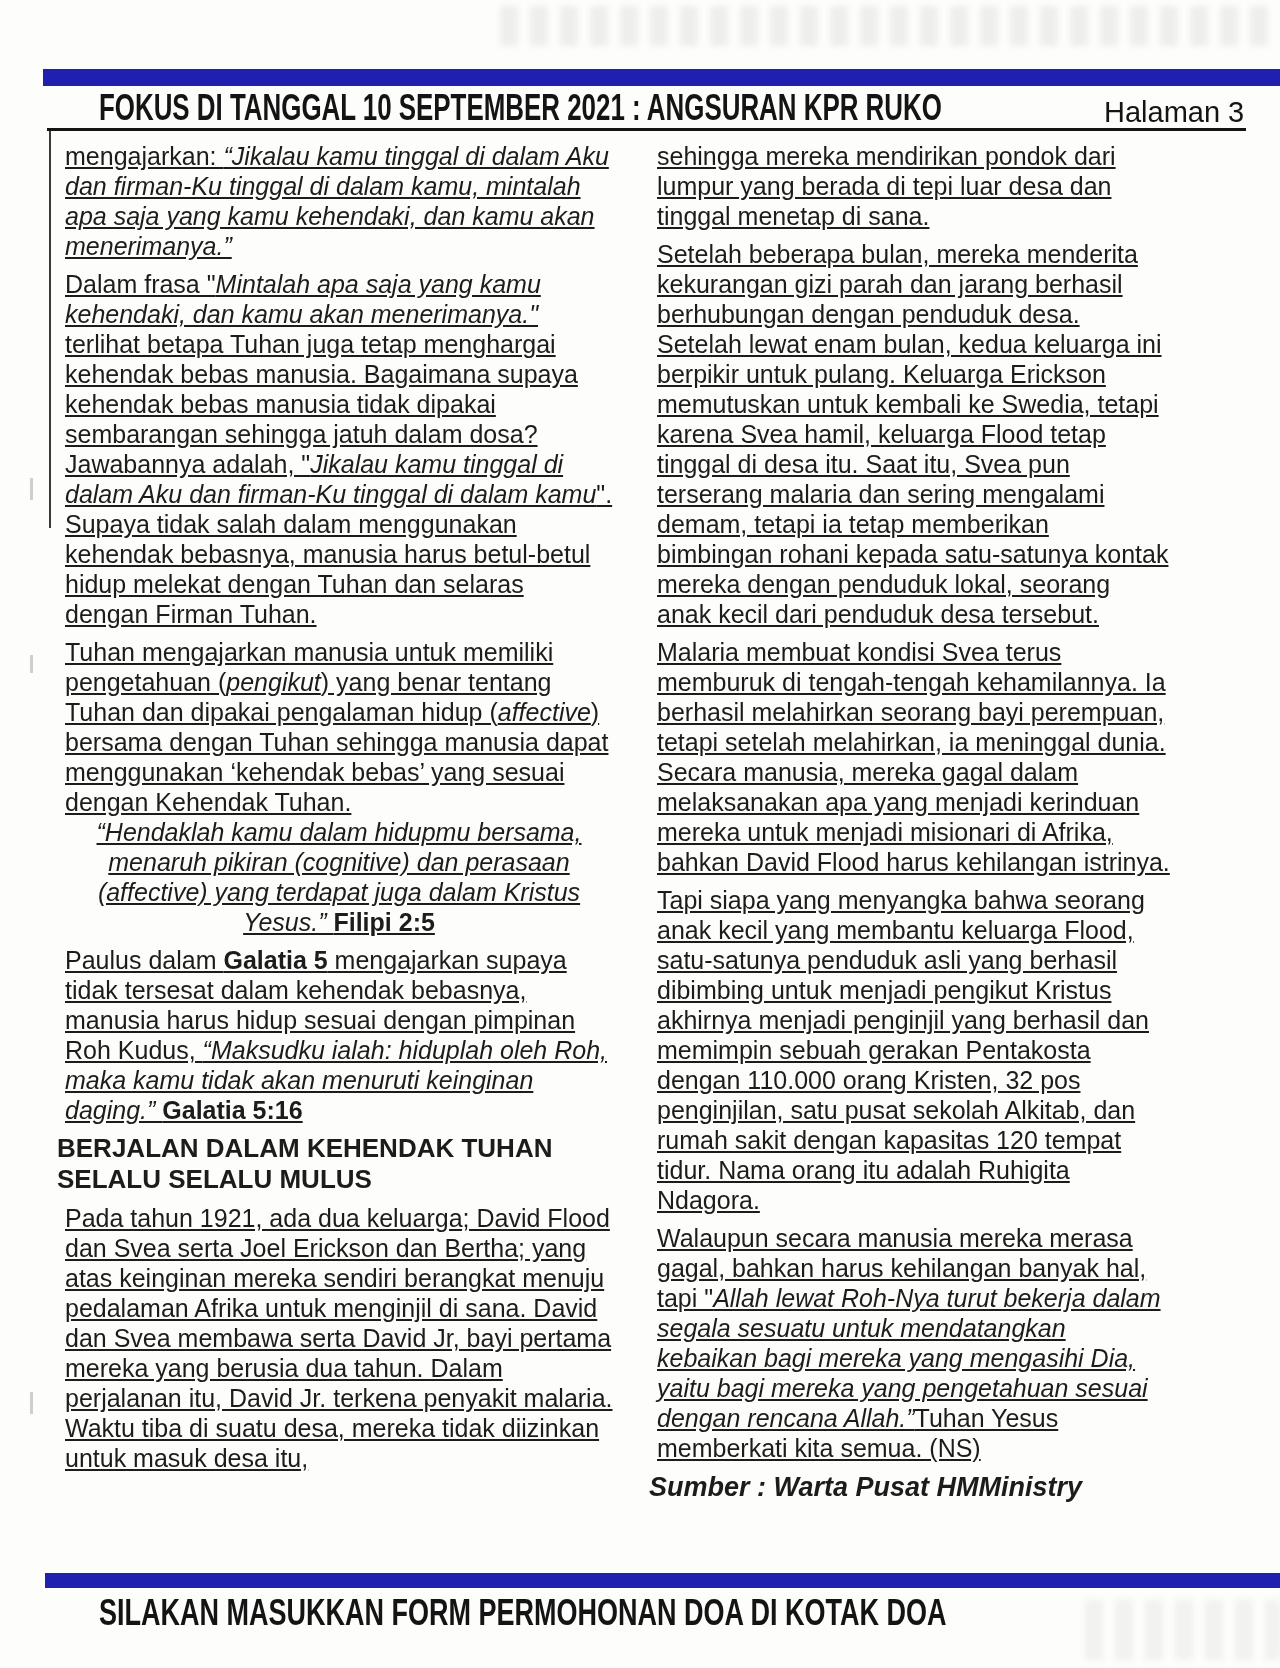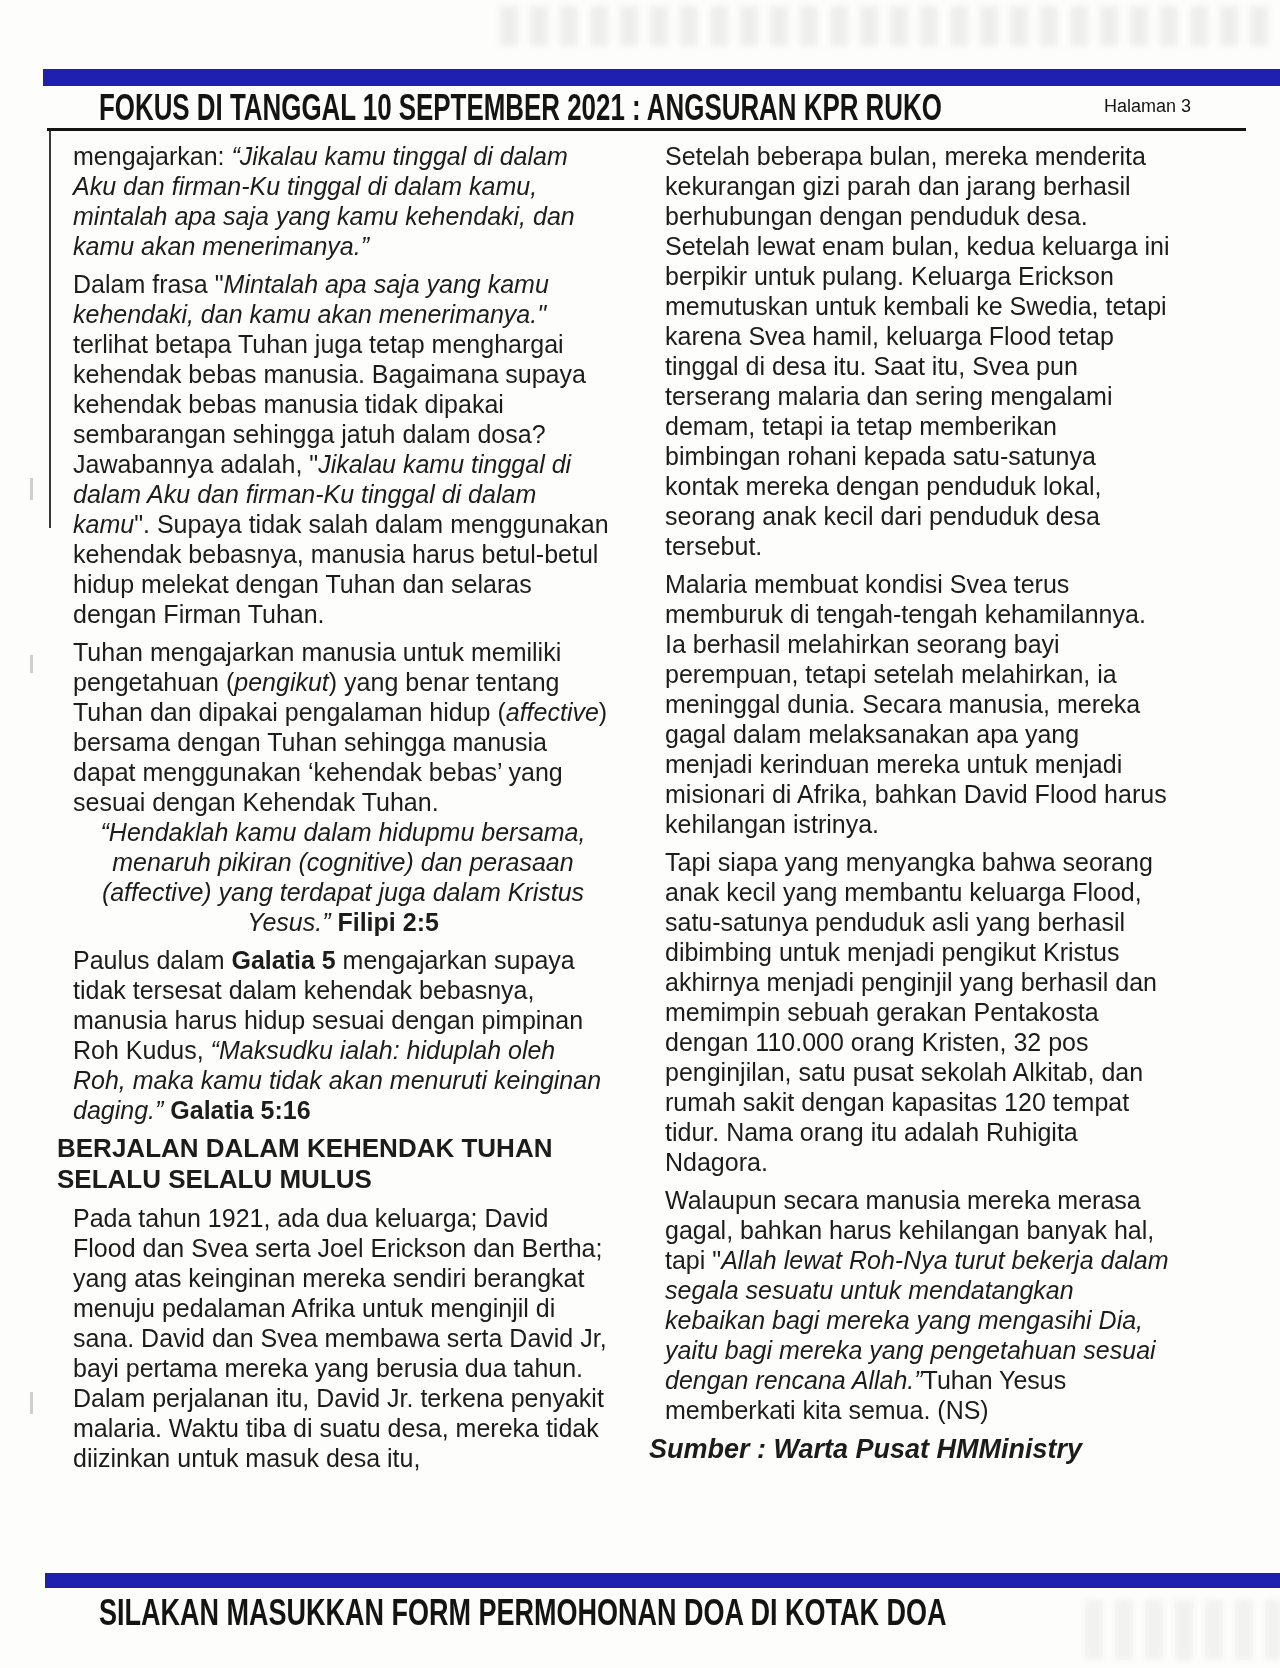--- a/index.html
+++ b/index.html
@@ -16,21 +16,21 @@
     position:absolute; left:43px; top:69px; width:1237px; height:17px;
   }
   .header-title {
     position:absolute; left:99px; top:87px;
     font-size:37px; font-weight:bold; white-space:nowrap;
     transform:scaleX(0.70); transform-origin:0 0;
     color:#141414;
   }
   .page-label {
     position:absolute; left:1104px; top:96px;
-    font-size:18px; color:#141414; white-space:nowrap;
+    font-size:29px; color:#141414; white-space:nowrap;
   }
   .header-rule {
     position:absolute; left:47px; top:128px; width:1199px; height:3px;
     background:#141414;
   }
   .vline-left {
     position:absolute; left:49px; top:131px; width:2px; height:397px;
     background:#3a3a3a;
   }
   .vline-dash {
@@ -40,21 +40,21 @@
   .vd2 { top:655px; height:18px; }
   .vd3 { top:1392px; height:22px; }
   
   .col {
     position:absolute; top:141px;
     font-size:25px; line-height:30px;
     text-align:left;
   }
   .col-left  { left:57px;  width:556px; }
   .col-right { left:649px; width:521px; }
-  .col p.body { margin:0 0 8px 16px; }
+  .col p.body { margin:0 0 8px 8px;text-decoration:underline; }
   .col p.body.tight { margin-top:-8px;text-align:center; }
   .col h2.heading {
     margin:2px 0 8px 0; font-size:26px; line-height:31px; font-weight:bold;
   }
   .col p.source { margin:8px 0 0 0; font-size:27px; line-height:32px; }
   .i  { font-style:italic; }
   .b  { font-weight:bold; }
   .bi { font-weight:bold; font-style:italic;margin-top:36px; }
   
   .bottom-bar {
@@ -100,20 +100,21 @@
   <div class="col col-left">
       <p class="body"><span>mengajarkan: </span><span class="i">“Jikalau kamu tinggal di dalam Aku dan firman-Ku tinggal di dalam kamu, mintalah apa saja yang kamu kehendaki, dan kamu akan menerimanya.”</span></p>
       <p class="body"><span>Dalam frasa "</span><span class="i">Mintalah apa saja yang kamu kehendaki, dan kamu akan menerimanya."</span><span> terlihat betapa Tuhan juga tetap menghargai kehendak bebas manusia. Bagaimana supaya kehendak bebas manusia tidak dipakai sembarangan sehingga jatuh dalam dosa? Jawabannya adalah, "</span><span class="i">Jikalau kamu tinggal di dalam Aku dan firman-Ku tinggal di dalam kamu</span><span>". Supaya tidak salah dalam menggunakan kehendak bebasnya, manusia harus betul-betul hidup melekat dengan Tuhan dan selaras dengan Firman Tuhan.</span></p>
       <p class="body"><span>Tuhan mengajarkan manusia untuk memiliki pengetahuan (</span><span class="i">pengikut</span><span>) yang benar tentang Tuhan dan dipakai pengalaman hidup (</span><span class="i">affective</span><span>) bersama dengan Tuhan sehingga manusia dapat menggunakan ‘kehendak bebas’ yang sesuai dengan Kehendak Tuhan.</span></p>
       <p class="body tight"><span class="i">“Hendaklah kamu dalam hidupmu bersama, menaruh pikiran (cognitive) dan perasaan (affective) yang terdapat juga dalam Kristus Yesus.” </span><span class="b">Filipi 2:5</span></p>
       <p class="body"><span>Paulus dalam </span><span class="b">Galatia 5</span><span> mengajarkan supaya tidak tersesat dalam kehendak bebasnya, manusia harus hidup sesuai dengan pimpinan Roh Kudus, </span><span class="i">“Maksudku ialah: hiduplah oleh Roh, maka kamu tidak akan menuruti keinginan daging.” </span><span class="b">Galatia 5:16</span></p>
       <h2 class="heading"><span>BERJALAN DALAM KEHENDAK TUHAN SELALU SELALU MULUS</span></h2>
       <p class="body"><span>Pada tahun 1921, ada dua keluarga; David Flood dan Svea serta Joel Erickson dan Bertha; yang atas keinginan mereka sendiri berangkat menuju pedalaman Afrika untuk menginjil di sana. David dan Svea membawa serta David Jr, bayi pertama mereka yang berusia dua tahun. Dalam perjalanan itu, David Jr. terkena penyakit malaria. Waktu tiba di suatu desa, mereka tidak diizinkan untuk masuk desa itu,</span></p>
     </div>
   <div class="col col-right">
+      <p class="body"><span>sehingga mereka mendirikan pondok dari lumpur yang berada di tepi luar desa dan tinggal menetap di sana.</span></p>
       <p class="body"><span>Setelah beberapa bulan, mereka menderita kekurangan gizi parah dan jarang berhasil berhubungan dengan penduduk desa. Setelah lewat enam bulan, kedua keluarga ini berpikir untuk pulang. Keluarga Erickson memutuskan untuk kembali ke Swedia, tetapi karena Svea hamil, keluarga Flood tetap tinggal di desa itu. Saat itu, Svea pun terserang malaria dan sering mengalami demam, tetapi ia tetap memberikan bimbingan rohani kepada satu-satunya kontak mereka dengan penduduk lokal, seorang anak kecil dari penduduk desa tersebut.</span></p>
       <p class="body"><span>Malaria membuat kondisi Svea terus memburuk di tengah-tengah kehamilannya. Ia berhasil melahirkan seorang bayi perempuan, tetapi setelah melahirkan, ia meninggal dunia. Secara manusia, mereka gagal dalam melaksanakan apa yang menjadi kerinduan mereka untuk menjadi misionari di Afrika, bahkan David Flood harus kehilangan istrinya.</span></p>
       <p class="body"><span>Tapi siapa yang menyangka bahwa seorang anak kecil yang membantu keluarga Flood, satu-satunya penduduk asli yang berhasil dibimbing untuk menjadi pengikut Kristus akhirnya menjadi penginjil yang berhasil dan memimpin sebuah gerakan Pentakosta dengan 110.000 orang Kristen, 32 pos penginjilan, satu pusat sekolah Alkitab, dan rumah sakit dengan kapasitas 120 tempat tidur. Nama orang itu adalah Ruhigita Ndagora.</span></p>
       <p class="body"><span>Walaupun secara manusia mereka merasa gagal, bahkan harus kehilangan banyak hal, tapi "</span><span class="i">Allah lewat Roh-Nya turut bekerja dalam segala sesuatu untuk mendatangkan kebaikan bagi mereka yang mengasihi Dia, yaitu bagi mereka yang pengetahuan sesuai dengan rencana Allah.”</span><span>Tuhan Yesus memberkati kita semua. (NS)</span></p>
       <p class="source"><span class="bi">Sumber : Warta Pusat HMMinistry</span></p>
     </div>
 
   <div class="bottom-bar" style="background: rgb(32, 32, 176);"></div>
 
   <div class="footer-text">SILAKAN MASUKKAN FORM PERMOHONAN DOA DI KOTAK DOA</div>

